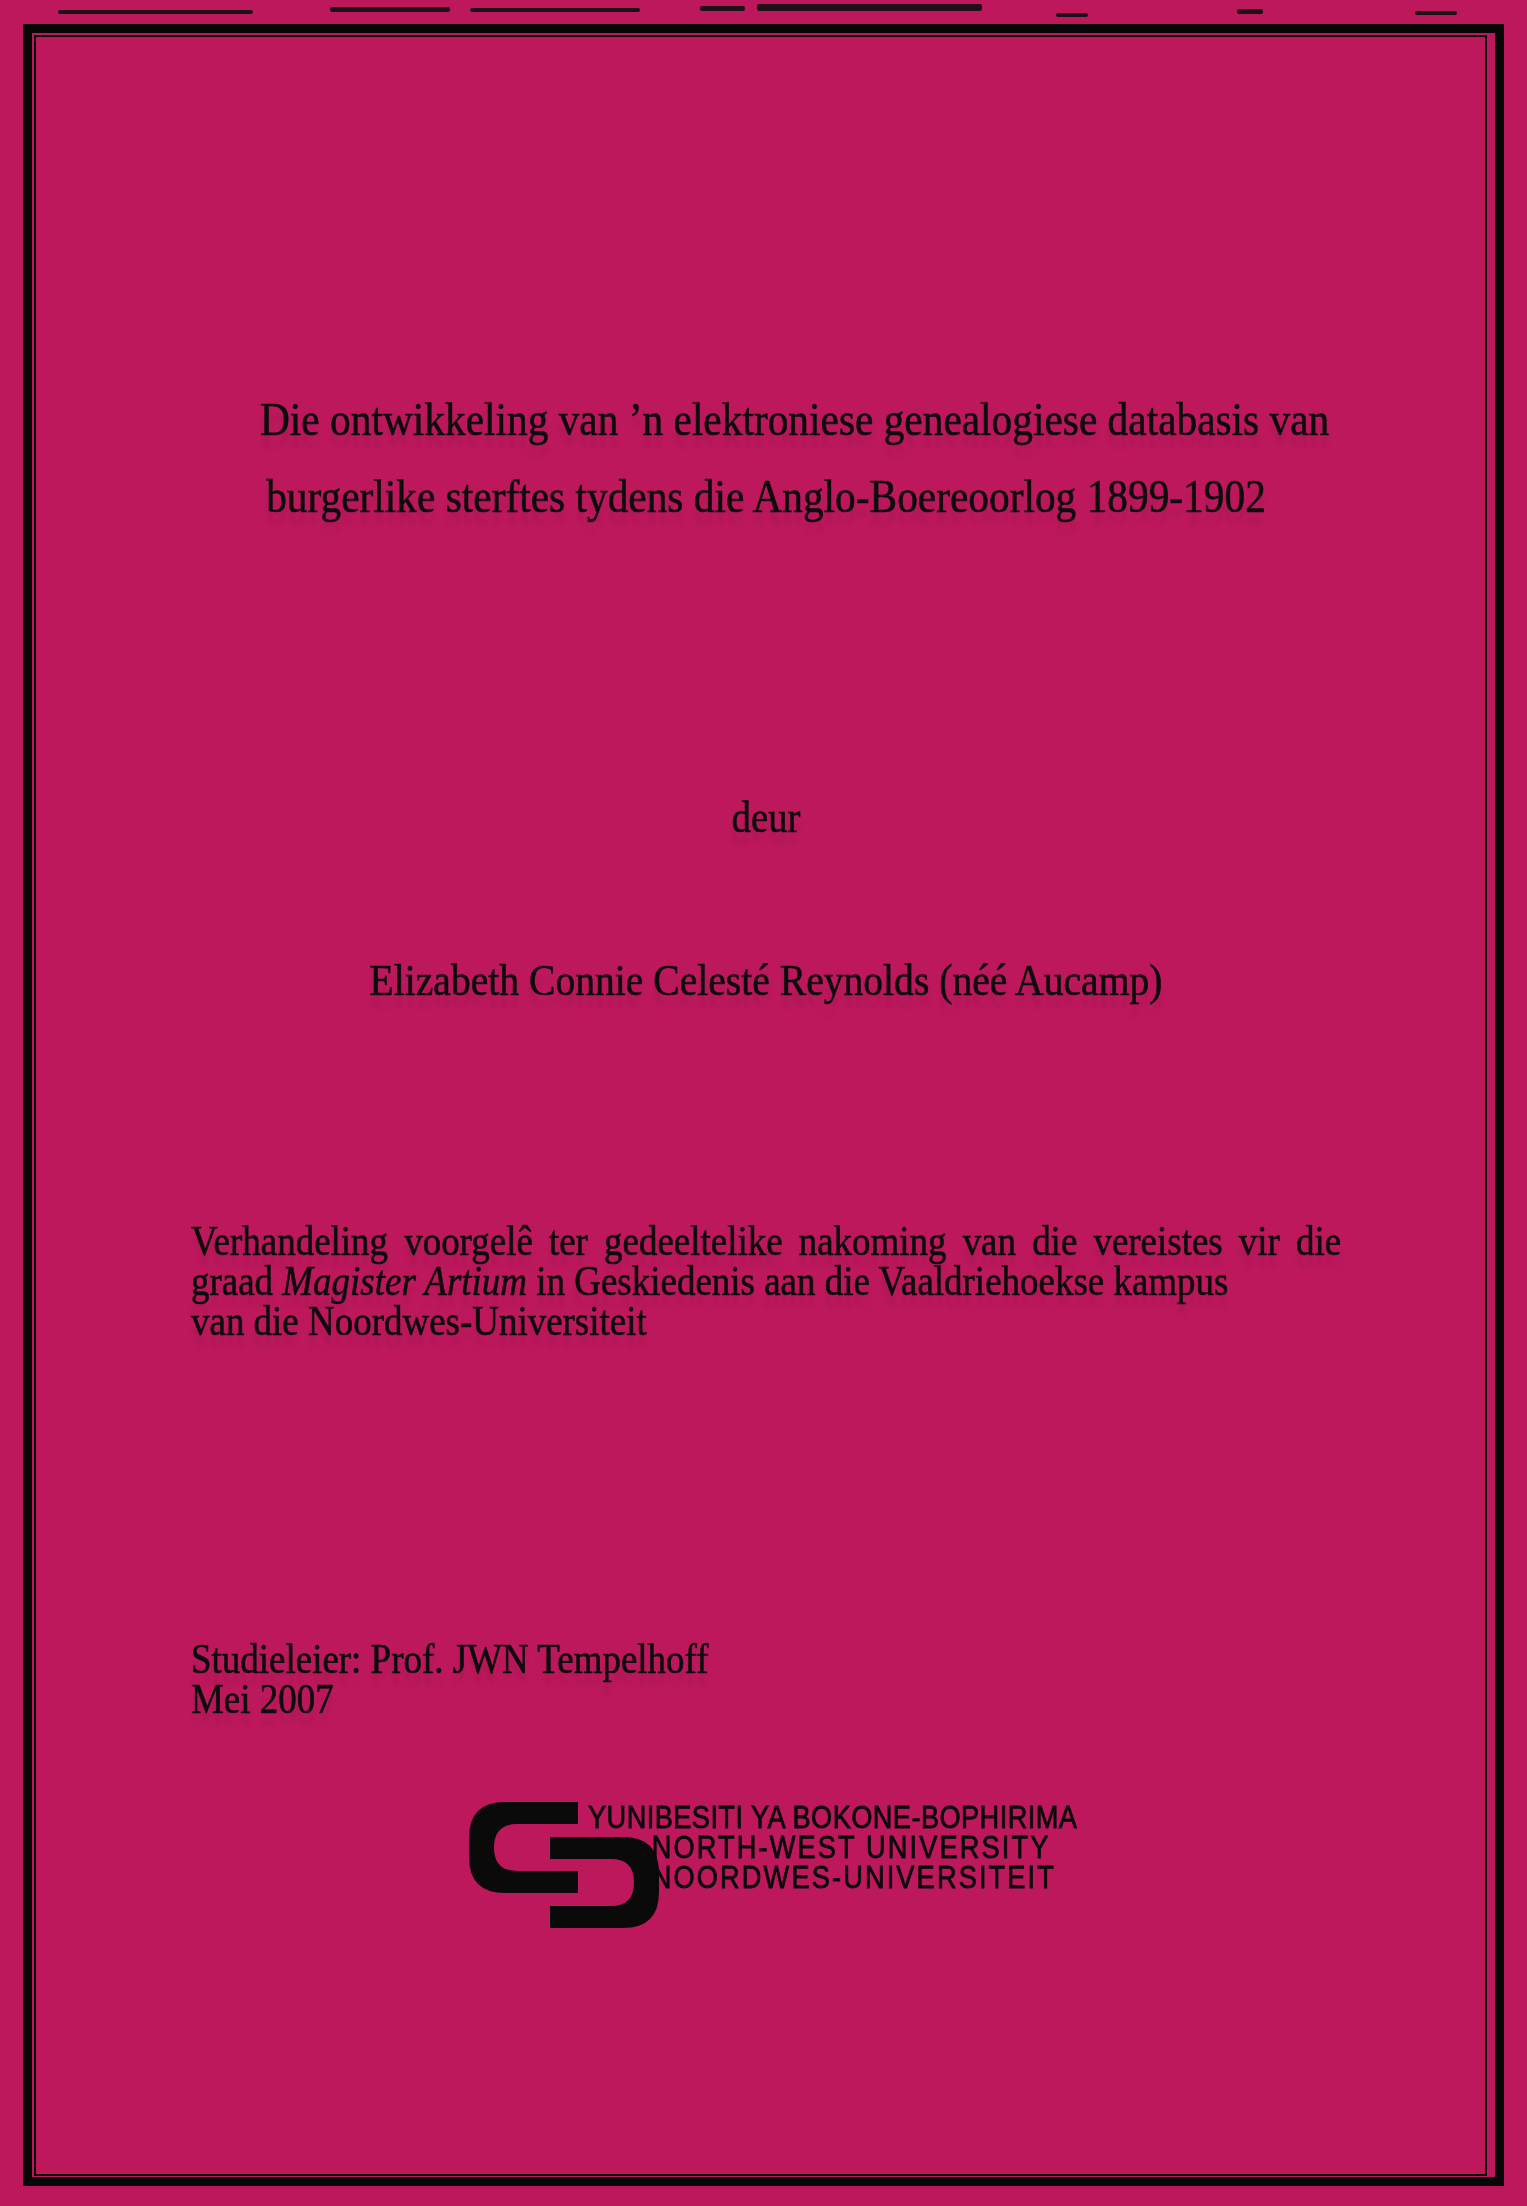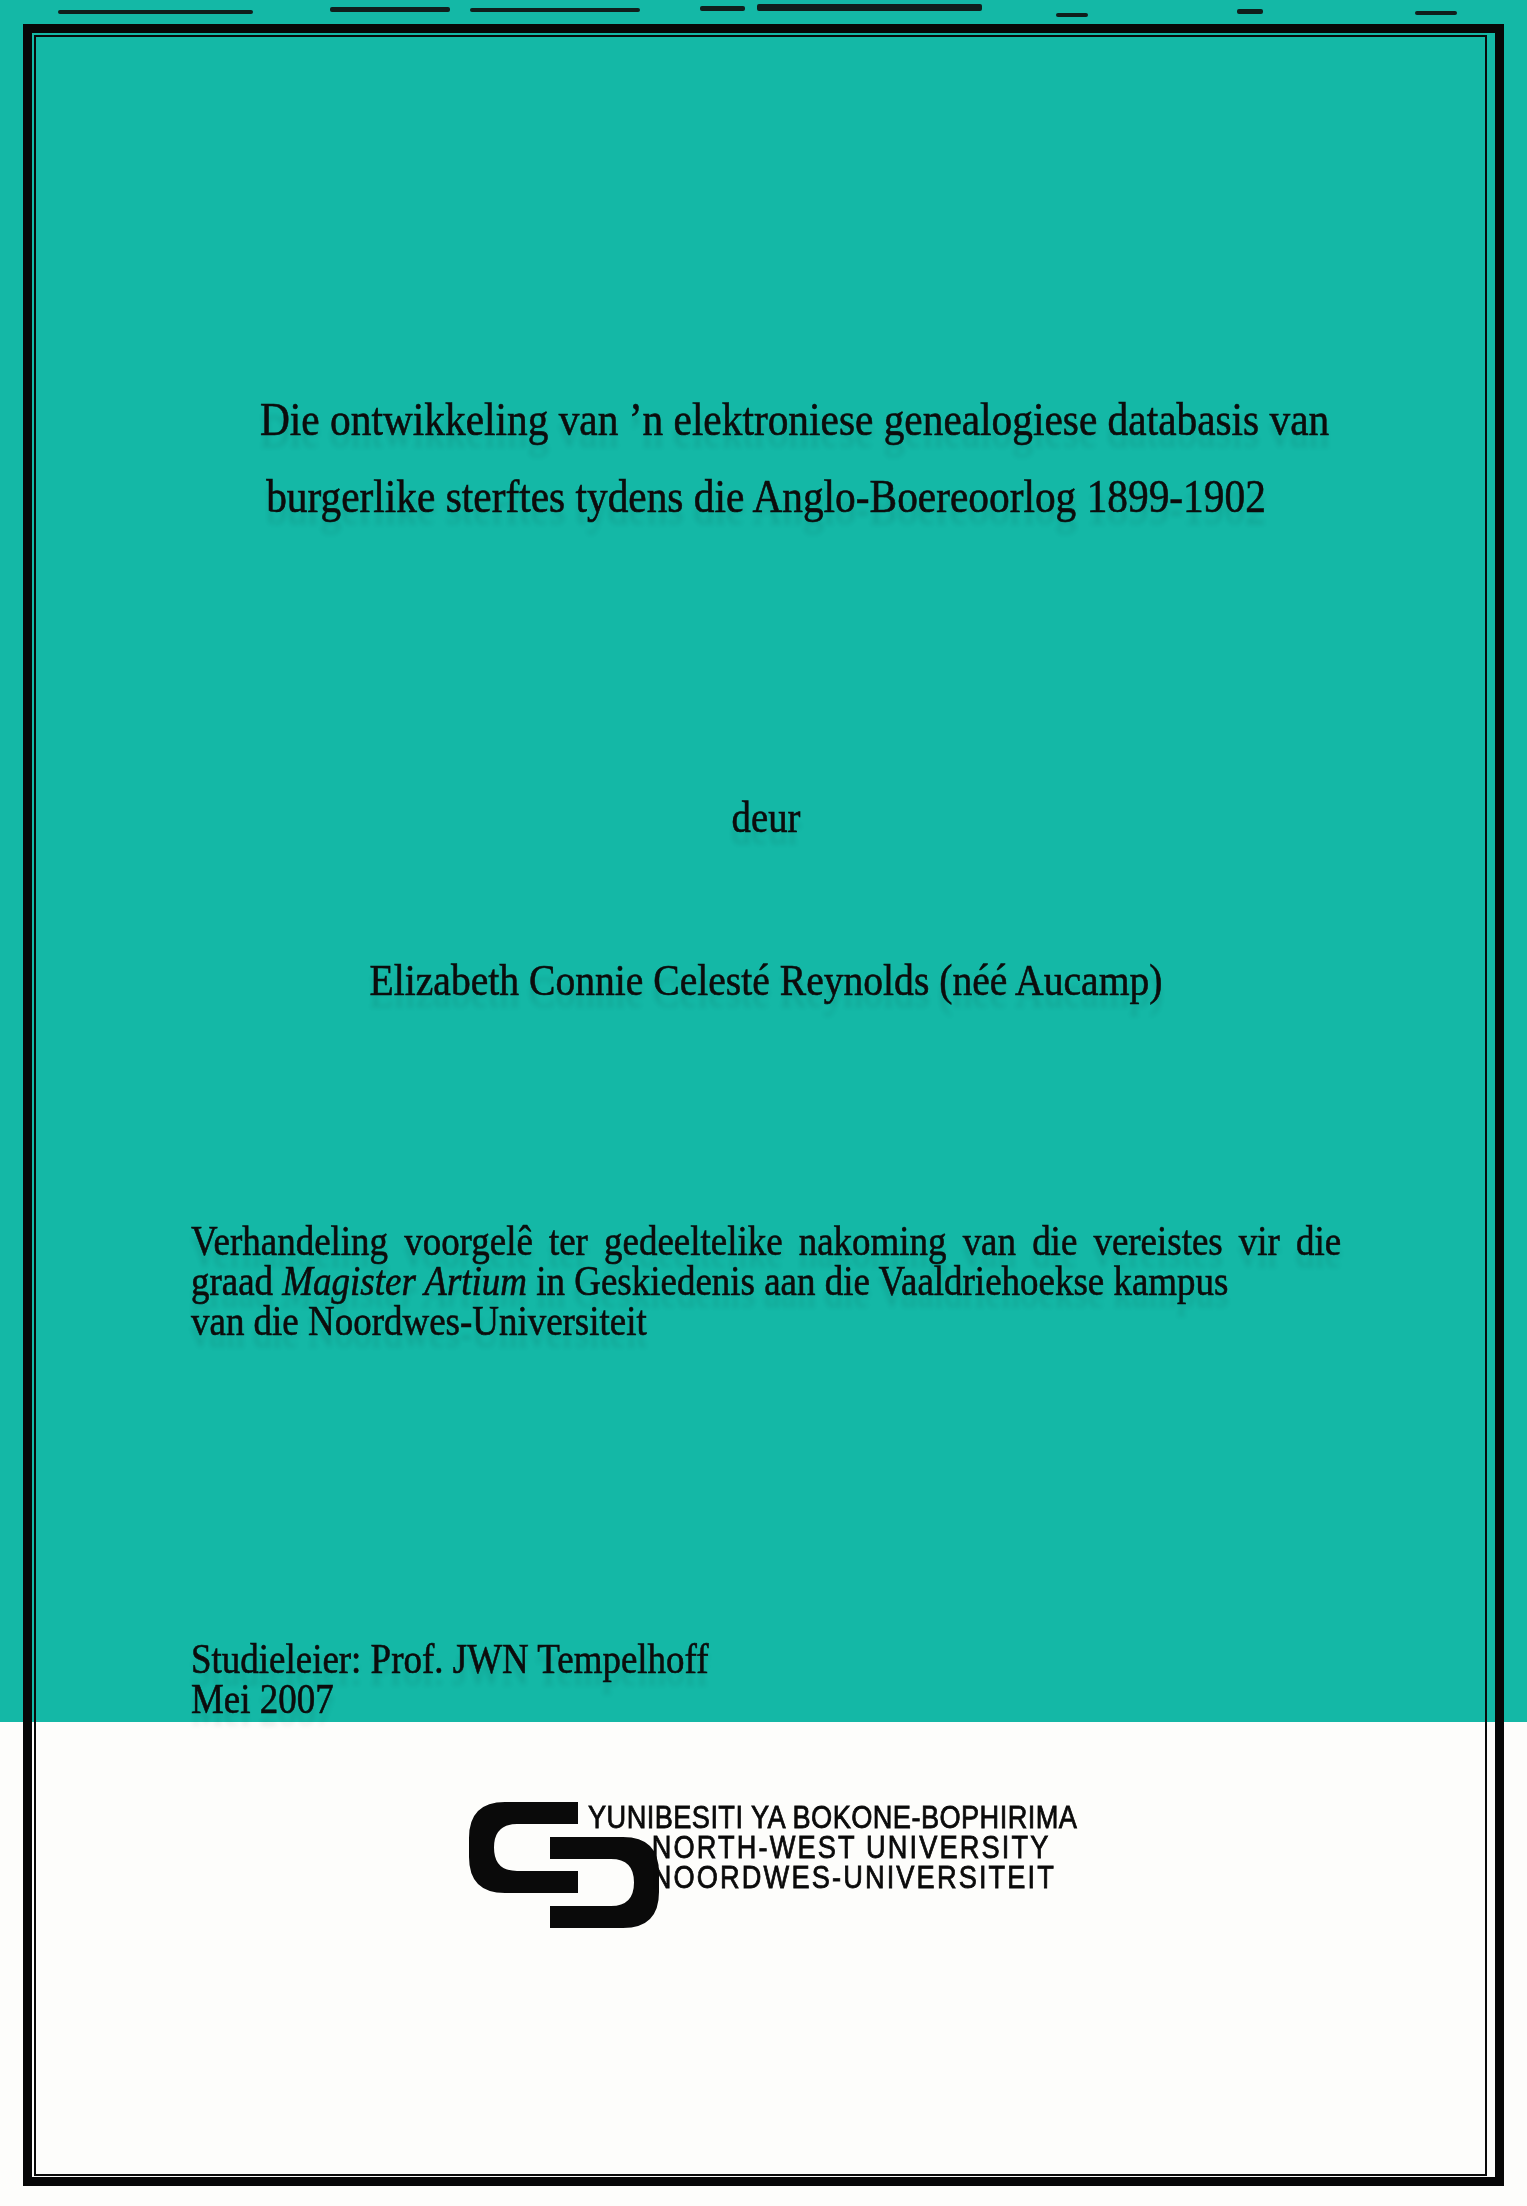--- a/index.html
+++ b/index.html
@@ -3,21 +3,21 @@
 <meta charset="utf-8">
 <style>
   html,body{margin:0;padding:0;}
   body{
     width:1527px;height:2206px;
     background:#fdfdfb;
     font-family:"Liberation Serif","DejaVu Serif",serif;
     color:#0c0c0c;
     overflow:hidden;
   }
-  .page{position:relative;width:1527px;height:1722px;background:#14b8a6;}
+  .page{position:relative;width:1527px;height:2206px;background:#be185d;}
 
   
   .frame-outer{
     position:absolute;left:23px;top:24px;width:1481px;height:2162px;
     border:9px solid #070707;box-sizing:border-box;
   }
   .frame-inner{
     position:absolute;left:34px;top:35px;width:1453px;height:2141px;
     border:2px solid #0a0a0a;box-sizing:border-box;
   }

